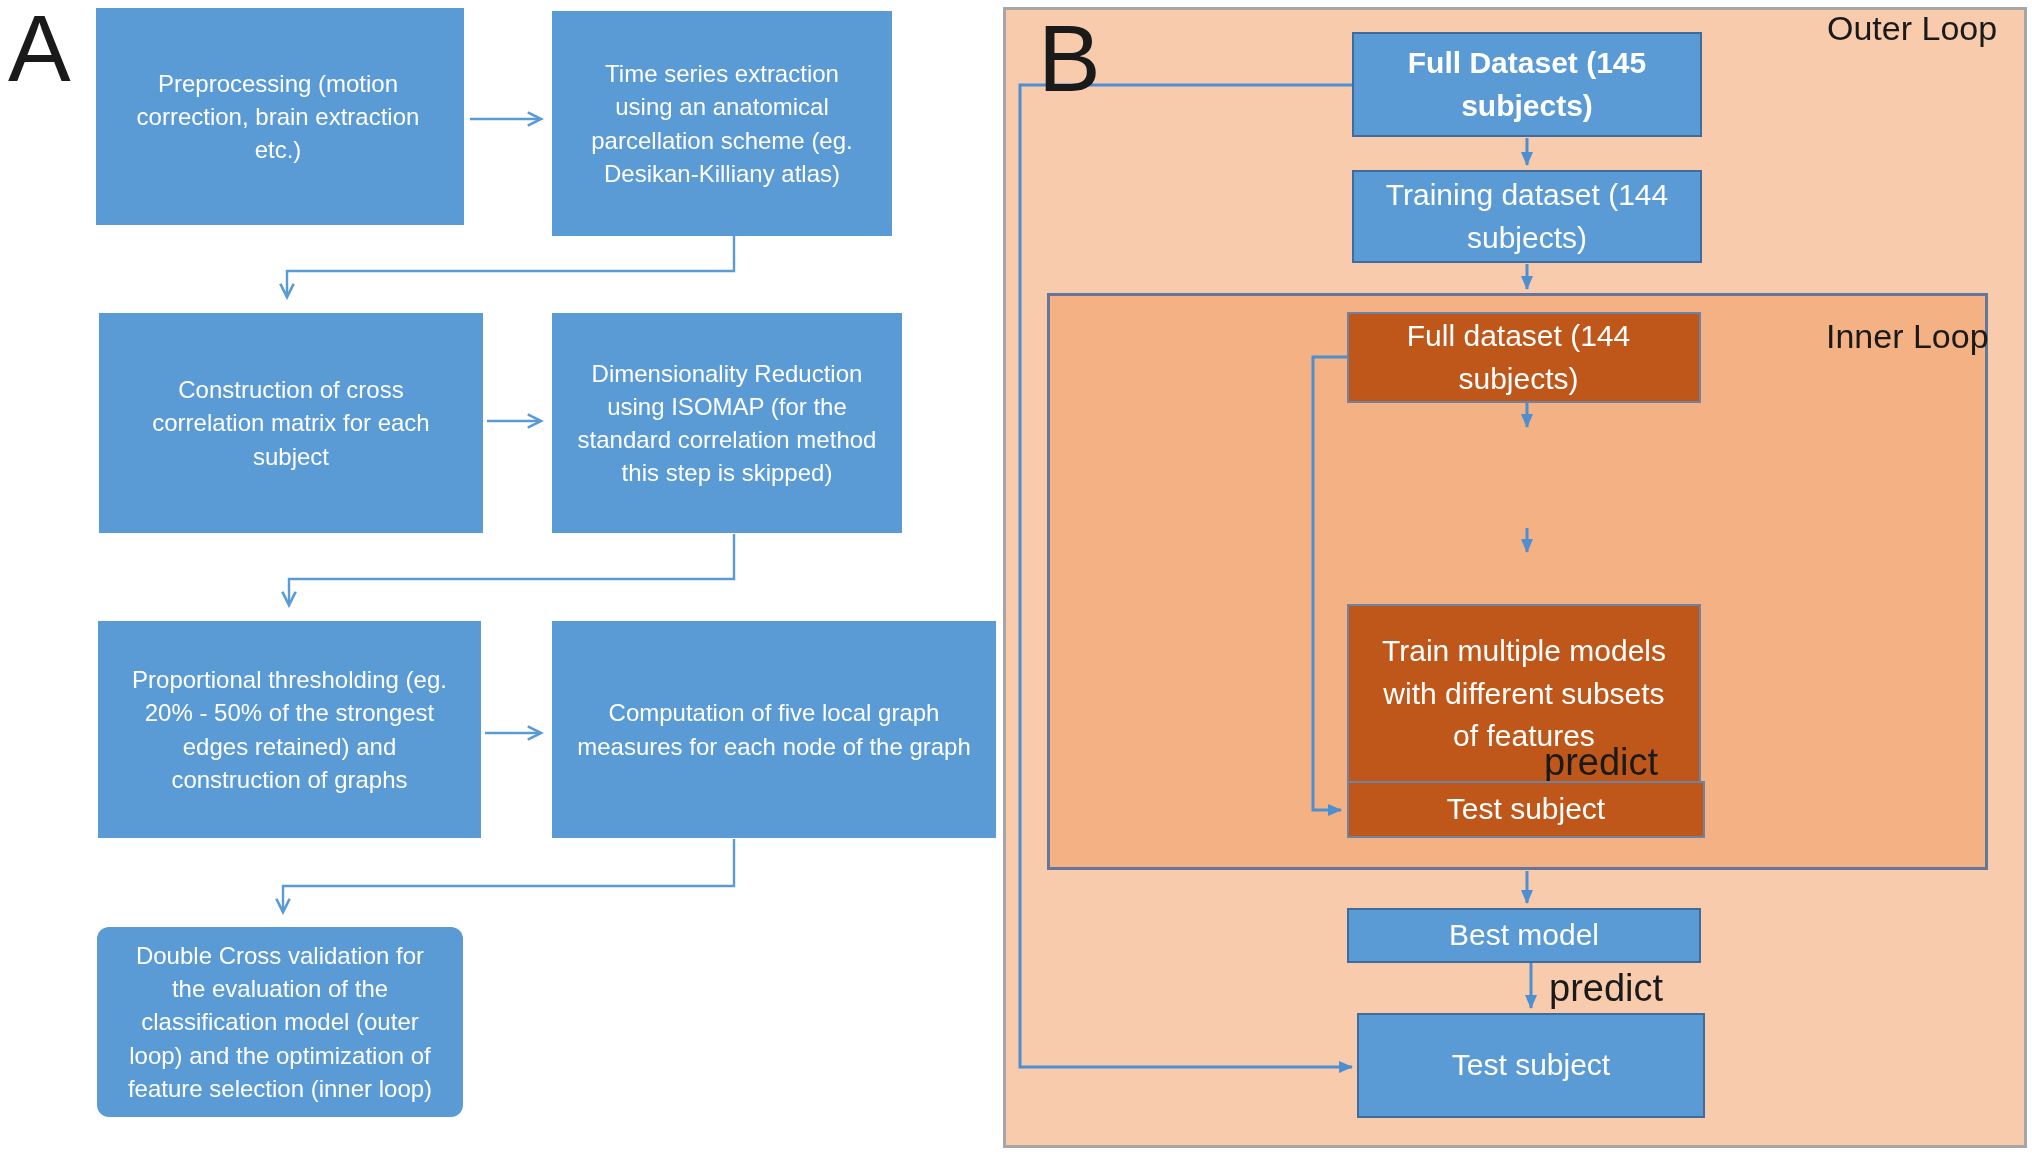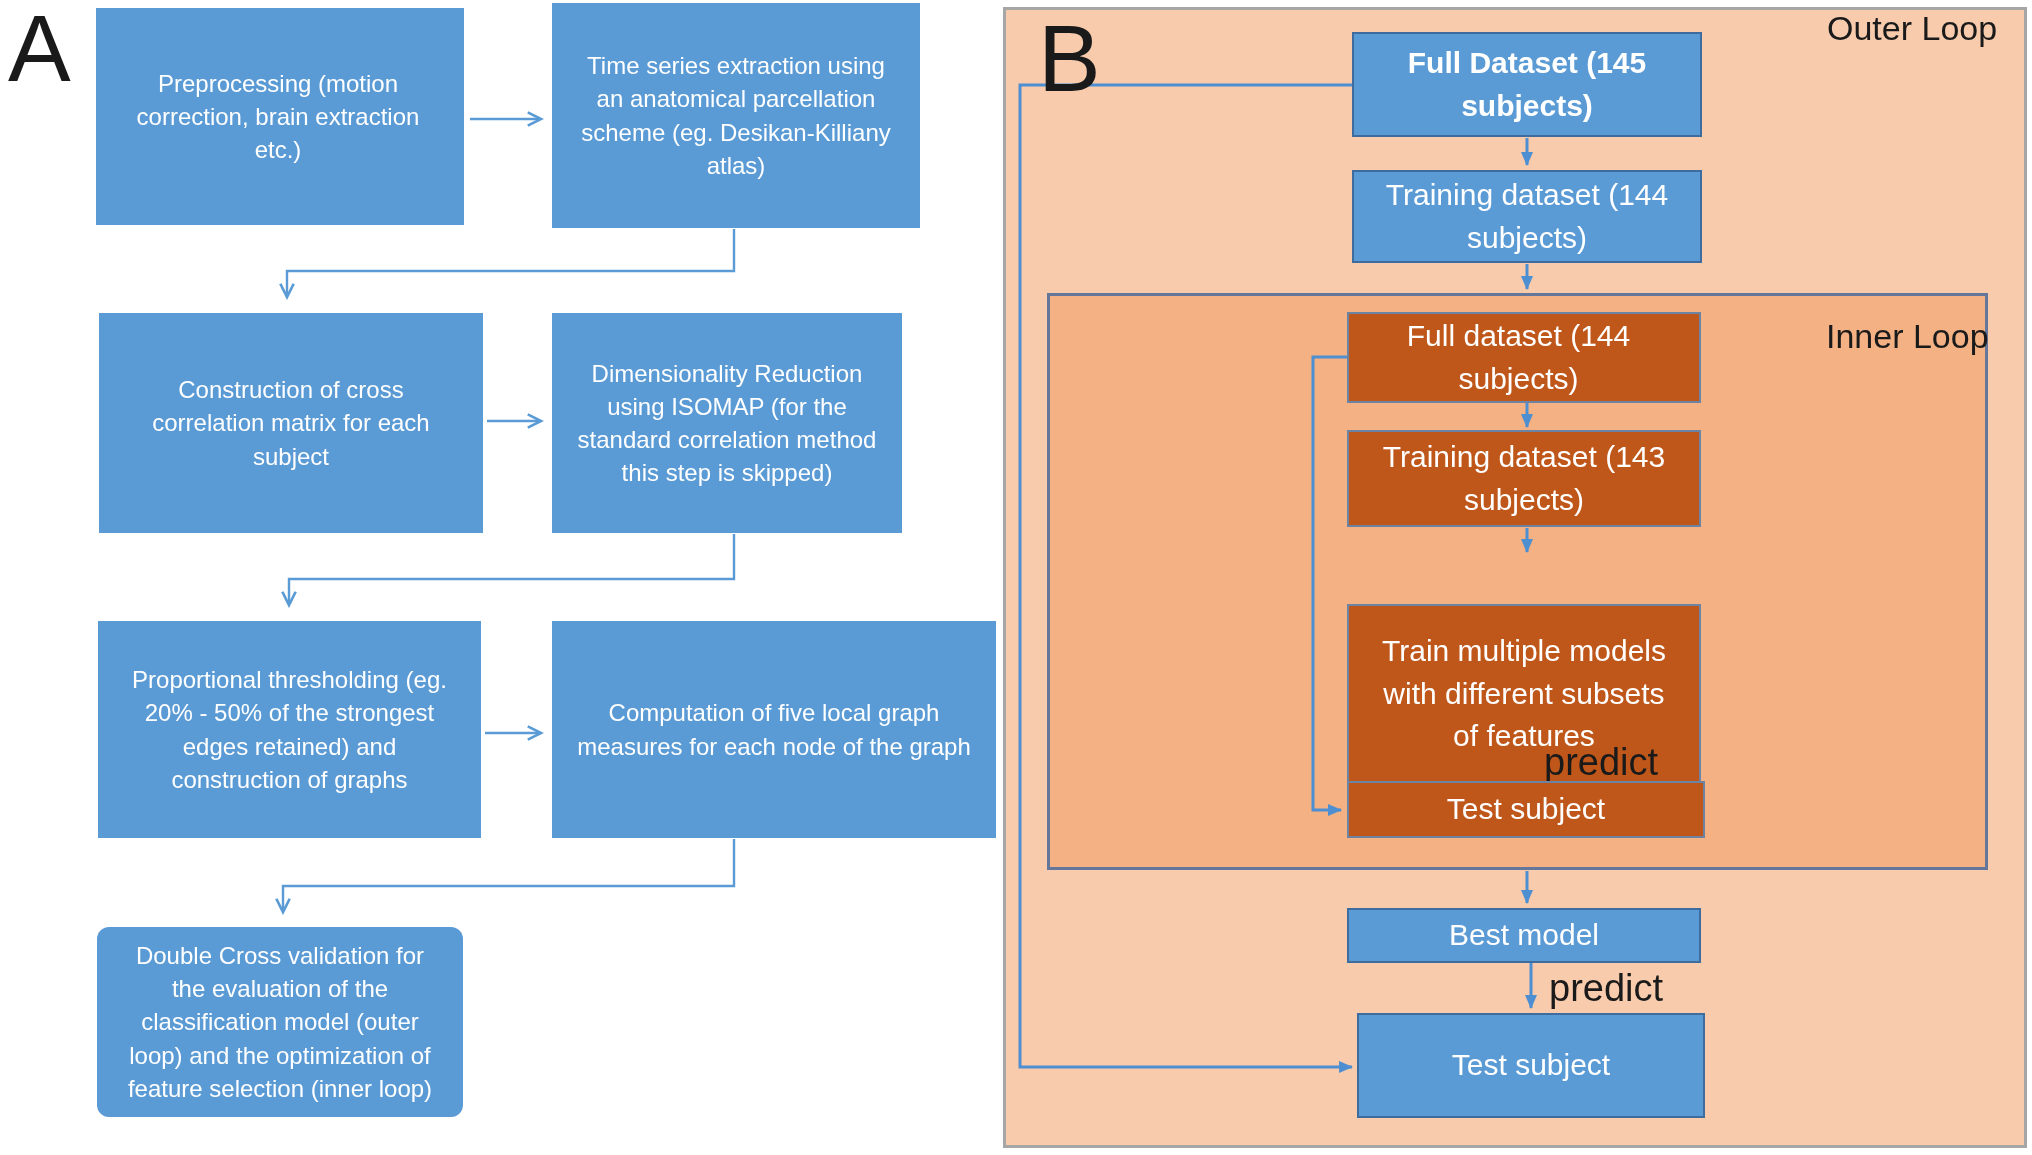--- a/index.html
+++ b/index.html
@@ -129,21 +129,21 @@
 
     <polyline points="1347,357 1313,357 1313,810 1341,810" fill="none" stroke="#4D8FD1" stroke-width="3" marker-end="url(#tri)"></polyline>
     <polyline points="1352,85 1020,85 1020,1067 1352,1067" fill="none" stroke="#4D8FD1" stroke-width="3" marker-end="url(#tri)"></polyline>
   </svg>
 
   <div class="panel-label" style="left:8px;top:2px;">A</div>
 
   <div class="abox" style="left:96px;top:8px;width:368px;height:217px;padding-left:18px;">
     <span>Preprocessing (motion correction, brain extraction etc.)</span>
   </div>
-  <div class="abox" style="left:552px;top:3px;width:368px;height:225px;">
+  <div class="abox" style="left:552px;top:11px;width:340px;height:225px;">
     <span>Time series extraction using an anatomical parcellation scheme (eg. Desikan-Killiany atlas)</span>
   </div>
   <div class="abox" style="left:99px;top:313px;width:384px;height:220px;">
     <span>Construction of cross correlation matrix for each subject</span>
   </div>
   <div class="abox" style="left:552px;top:313px;width:350px;height:220px;">
     <span>Dimensionality Reduction using ISOMAP (for the standard correlation method this step is skipped)</span>
   </div>
   <div class="abox" style="left:98px;top:621px;width:383px;height:217px;">
     <span>Proportional thresholding (eg. 20% - 50% of the strongest edges retained) and construction of graphs</span>
@@ -163,23 +163,20 @@
   <div class="bbox" style="left:1352px;top:32px;width:350px;height:105px;font-weight:bold;">
     <span>Full Dataset (145 subjects)</span>
   </div>
   <div class="bbox" style="left:1352px;top:170px;width:350px;height:93px;">
     <span>Training dataset (144 subjects)</span>
   </div>
 
   <div class="bbox dark" style="left:1347px;top:312px;width:354px;height:91px;padding-left:7px;">
     <span>Full dataset (144 subjects)</span>
   </div>
-  <div class="bbox dark" style="left:1347px;top:430px;width:354px;height:97px;">
-    <span>Training dataset (143 subjects)</span>
-  </div>
   <div class="bbox dark" style="left:1347px;top:556px;width:354px;height:180px;margin-top:48px;">
     <span>Train multiple models with different subsets of features</span>
   </div>
   <div class="predict-label" style="left:1544px;top:742px;">predict</div>
   <div class="bbox dark" style="left:1347px;top:781px;width:358px;height:57px;">
     <span>Test subject</span>
   </div>
 
   <div class="bbox" style="left:1347px;top:908px;width:354px;height:55px;">
     <span>Best model</span>

